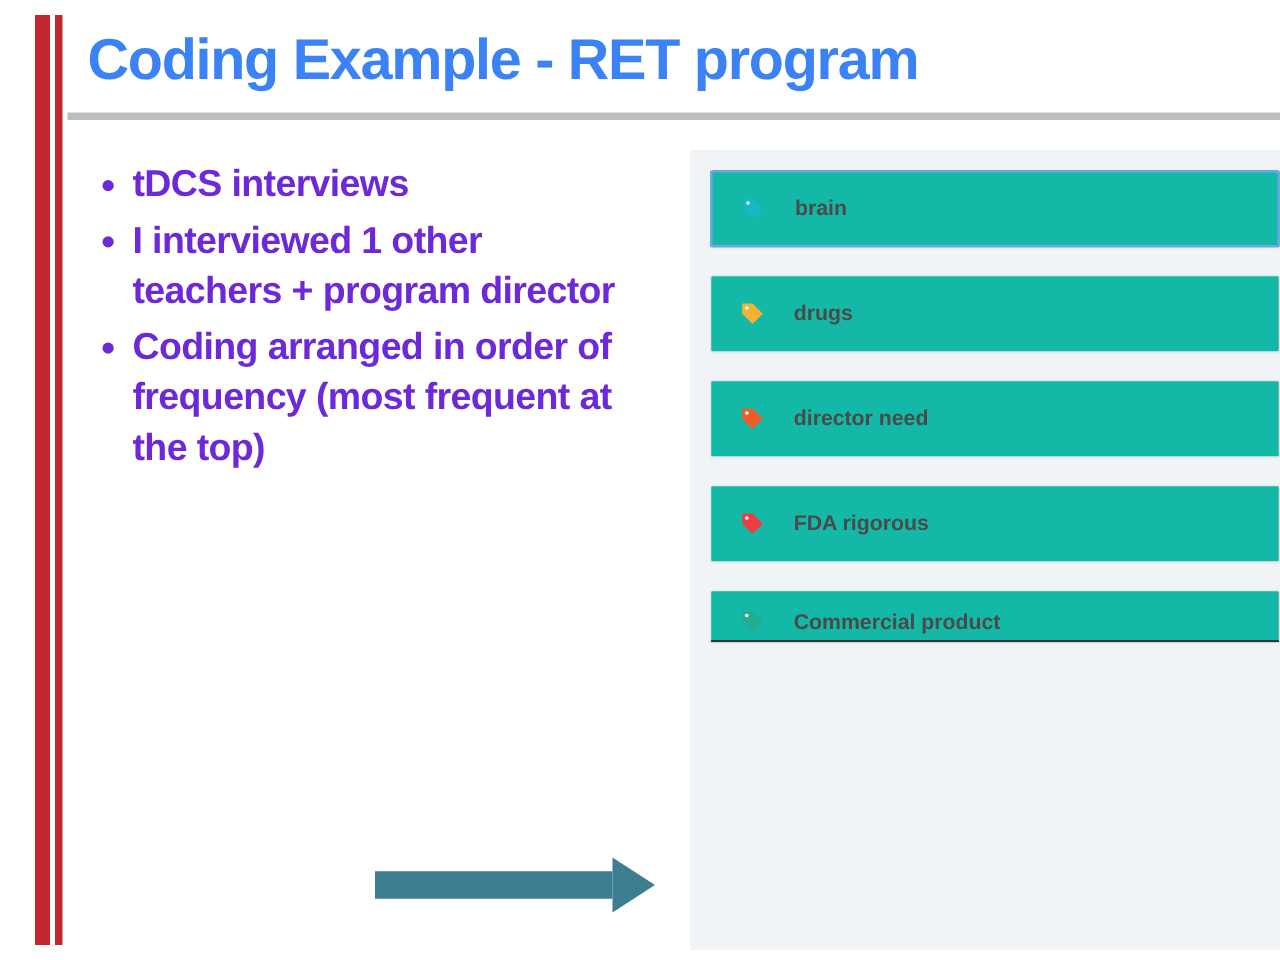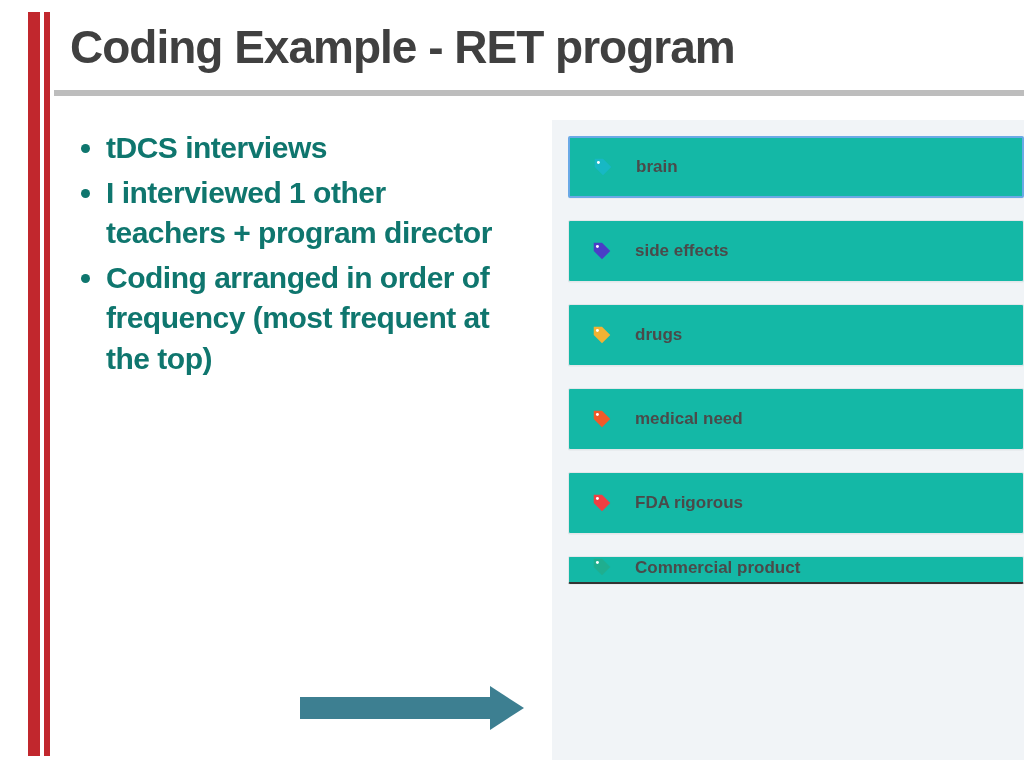--- a/index.html
+++ b/index.html
@@ -15,36 +15,36 @@
   
   .vbar1 { position: absolute; left: 28px; top: 12px; width: 12px; height: 744px; background: #c1272d; }
   .vbar2 { position: absolute; left: 44px; top: 12px; width: 6px;  height: 744px; background: #c1272d; }
 
   .title {
     position: absolute;
     left: 70px; top: 20px;
     font-size: 46px;
     font-weight: 900;
     letter-spacing: -1px;
-    color: #404040;
+    color: #3b82f6;
     font-family: "Arial Black", Arial, sans-serif;
   }
 
   .hr {
     position: absolute;
     left: 54px; right: 0; top: 90px;
     height: 6px;
     background: #bdbdbd;
   }
 
   .bullets {
     position: absolute;
     left: 72px; top: 128px;
     width: 430px;
-    color: #0f766e;
+    color: #6d28d9;
     font-weight: 800;
     font-size: 30px;
     line-height: 1.35;
     font-family: "Arial Black", Arial, sans-serif;
     letter-spacing: -0.5px;
   }
   .bullets ul { list-style: disc; padding-left: 34px; }
   .bullets li { margin-bottom: 4px; }
 
   
@@ -86,21 +86,21 @@
     align-items: center;
     padding-left: 22px;
     box-shadow: 0 1px 0 rgba(0,0,0,0.03);
   }
   .card.selected {
     border: 2px solid #6aa9e6;
     margin-top: 4px;
   }
   .card:last-child {
     border-bottom: 2px solid #333;
-    height: 28px;
+    height: 42px;
     margin-bottom: 16px;
     align-items: flex-end;
     padding-bottom: 4px;
   }
   .tag-icon { width: 22px; height: 22px; margin-right: 22px; flex: 0 0 22px; }
   .tag-label {
     font-size: 17px;
     font-weight: 700;
     color: #4a4a4a;
     letter-spacing: 0;
@@ -134,38 +134,31 @@
   <div class="tags-panel" id="tags-panel">
       <div class="card selected">
     <svg viewBox="0 0 24 24" class="tag-icon">
       <path d="M3 3 L12 3 L21 12 L12 21 L3 12 Z" fill="#17b8c4"></path>
       <circle cx="7" cy="7" r="1.6" fill="#ffffff"></circle>
     </svg>
         <span class="tag-label">brain</span>
       </div>
       <div class="card">
     <svg viewBox="0 0 24 24" class="tag-icon">
-      <path d="M3 3 L12 3 L21 12 L12 21 L3 12 Z" fill="#4a3ec6"></path>
-      <circle cx="7" cy="7" r="1.6" fill="#ffffff"></circle>
-    </svg>
-        <span class="tag-label">side effects</span>
-      </div>
-      <div class="card">
-    <svg viewBox="0 0 24 24" class="tag-icon">
       <path d="M3 3 L12 3 L21 12 L12 21 L3 12 Z" fill="#f2b233"></path>
       <circle cx="7" cy="7" r="1.6" fill="#ffffff"></circle>
     </svg>
         <span class="tag-label">drugs</span>
       </div>
       <div class="card">
     <svg viewBox="0 0 24 24" class="tag-icon">
       <path d="M3 3 L12 3 L21 12 L12 21 L3 12 Z" fill="#f15a29"></path>
       <circle cx="7" cy="7" r="1.6" fill="#ffffff"></circle>
     </svg>
-        <span class="tag-label">medical need</span>
+        <span class="tag-label">director need</span>
       </div>
       <div class="card">
     <svg viewBox="0 0 24 24" class="tag-icon">
       <path d="M3 3 L12 3 L21 12 L12 21 L3 12 Z" fill="#ef3e42"></path>
       <circle cx="7" cy="7" r="1.6" fill="#ffffff"></circle>
     </svg>
         <span class="tag-label">FDA rigorous</span>
       </div>
       <div class="card">
     <svg viewBox="0 0 24 24" class="tag-icon">

